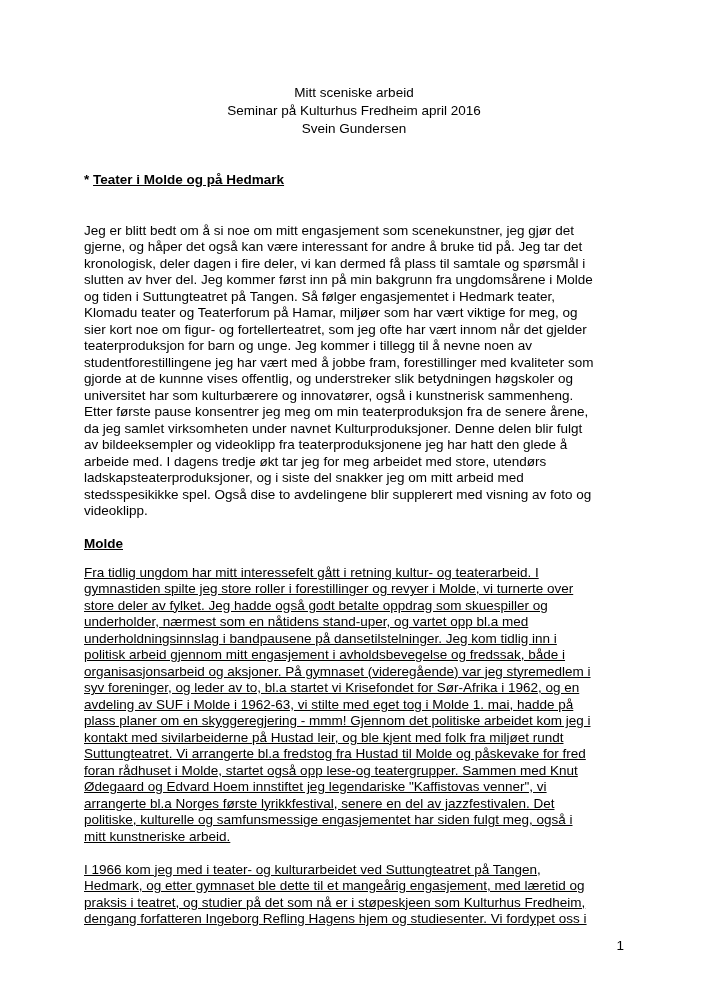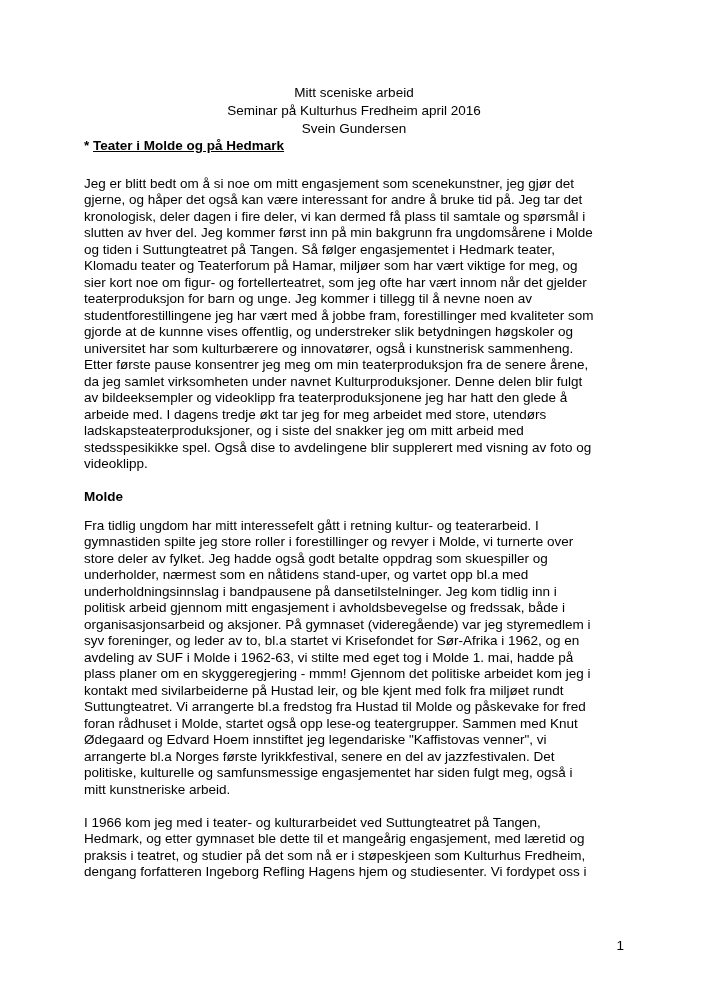--- a/index.html
+++ b/index.html
@@ -23,31 +23,33 @@
     left: 84px;
     top: 84px;
     width: 540px;
   }
   .title-block {
     text-align: center;
     white-space: pre;
     line-height: 18px;
   }
   .intro-heading {
+    margin-top: 34px;
     font-weight: bold;
   }
   .underlined {
     text-decoration: underline;
   }
   .para {
-    margin-top: 21px;
+    margin-top: 34px;
     white-space: pre;
   }
   .section {
     margin-top: 16.5px;
+    text-decoration: underline;
   }
   .section-heading {
     font-weight: bold;
   }
   .section .para {
     margin-top: 12px;
   }
   .page-number {
     position: absolute;
     top: 938px;

